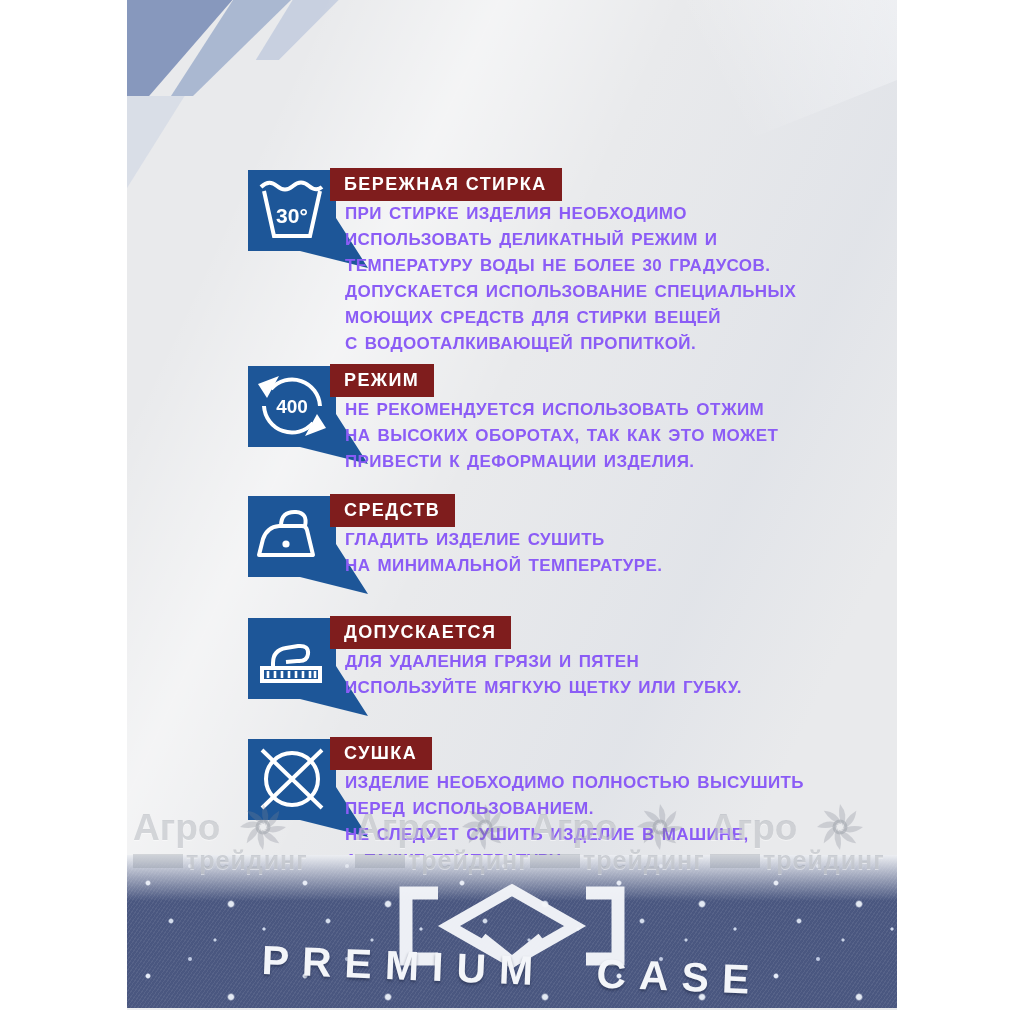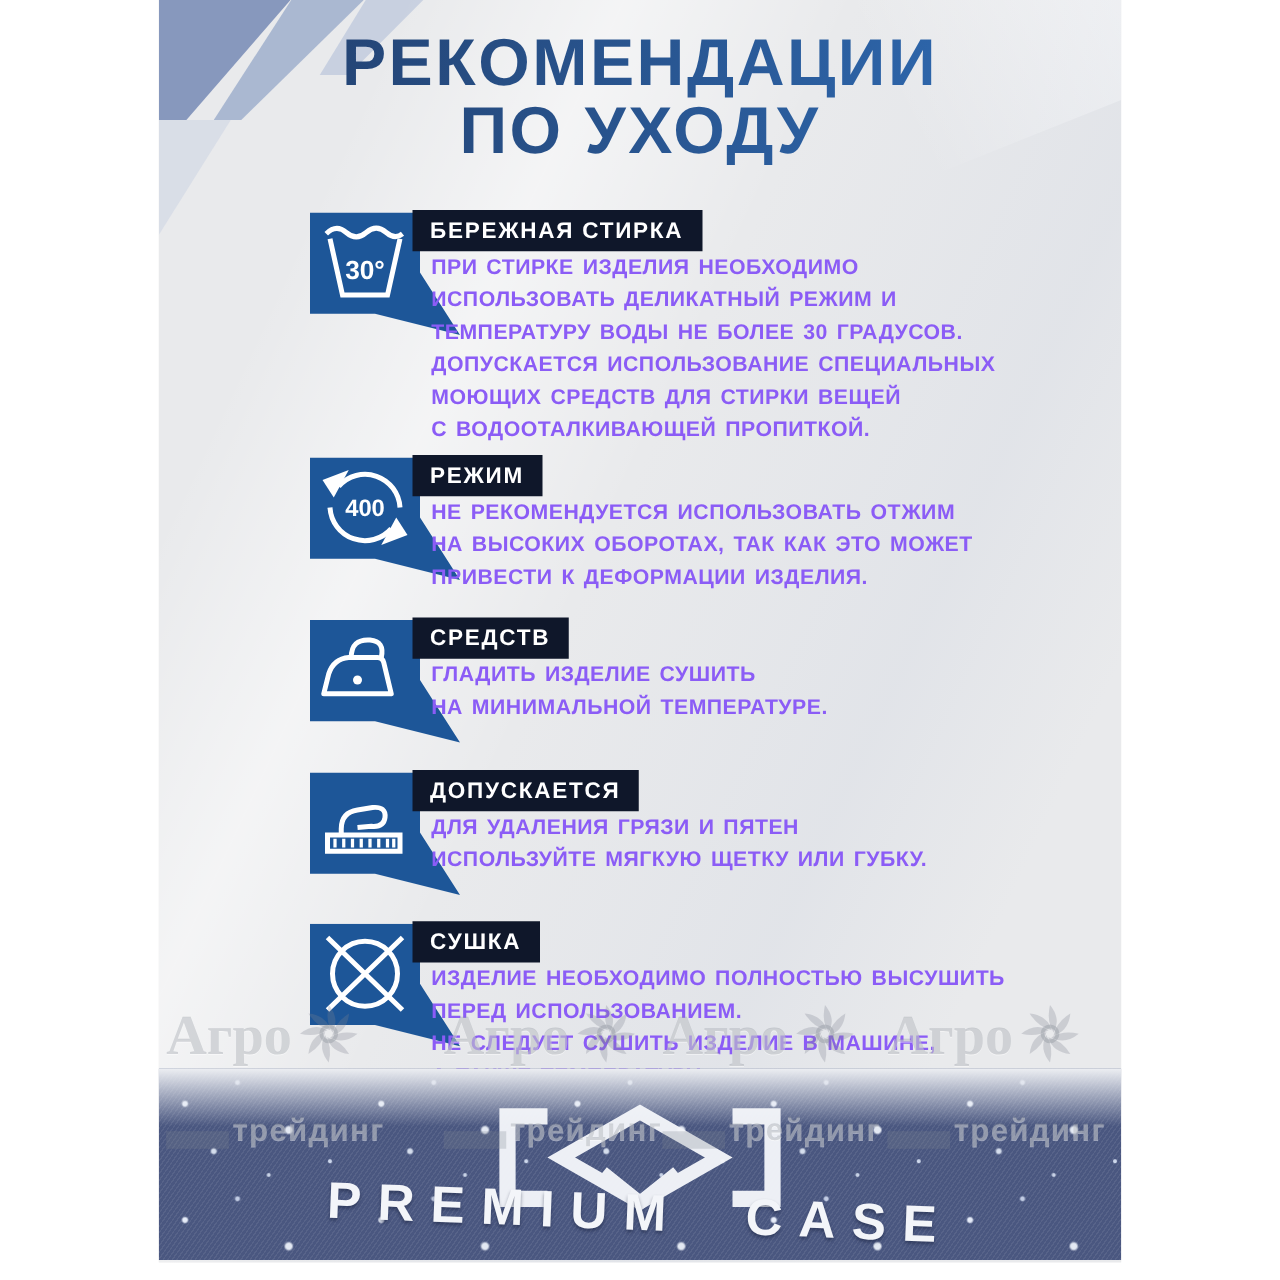--- a/index.html
+++ b/index.html
@@ -25,31 +25,31 @@
 
   
   .title{position:absolute;left:0;top:24px;width:100%;text-align:center;line-height:54px;
     font-weight:bold;font-size:53px;letter-spacing:2px;color:#27508f;}
   .title span{display:block;background:linear-gradient(102deg,#223e6b 5%,#2f6cb5 95%);
     -webkit-background-clip:text;background-clip:text;-webkit-text-fill-color:transparent;}
 
   
   .section{position:absolute;left:0;width:770px;}
   .icon-badge{position:absolute;left:121px;top:2px;width:126px;height:104px;}
-  .sec-banner{position:absolute;left:203px;top:0;display:inline-block;background:#0f172a;color:#ffffff;
+  .sec-banner{position:absolute;left:203px;top:0;display:inline-block;background:#7f1d1d;color:#ffffff;
     font-weight:bold;font-size:18px;letter-spacing:1.4px;padding:6px 15px 6px 14px;white-space:nowrap;}
   .sec-body{position:absolute;left:218px;top:33px;width:560px;color:#8b5cf6;font-weight:bold;
     font-size:17px;line-height:26px;letter-spacing:.4px;word-spacing:2px;white-space:pre-line;}
 
   
   .wm{position:absolute;width:200px;height:80px;color:rgba(125,131,143,.30);z-index:5;
     text-shadow:0 1px 0 rgba(255,255,255,.45);}
-  .wm-agro{font-size:45px;font-weight:bold;font-family:Liberation Serif, serif;line-height:44px;}
+  .wm-agro{font-size:37px;font-weight:bold;font-family:Liberation Sans, sans-serif;line-height:44px;}
   .wm-fan{position:absolute;left:103px;top:-6px;}
-  .wm-row2{position:absolute;left:0;top:40px;display:flex;align-items:flex-end;margin-top:44px;}
+  .wm-row2{position:absolute;left:0;top:40px;display:flex;align-items:center;}
   .wm-block{display:inline-block;width:50px;height:14px;background:rgba(125,131,143,.26);margin-right:3px;}
   .wm-trade{font-size:25px;font-weight:bold;letter-spacing:1px;}
 
   
   .photo{position:absolute;left:0;top:855px;width:770px;height:153px;z-index:4;
     background:
       radial-gradient(ellipse 300px 120px at 88% 55%,rgba(205,218,245,.55),rgba(205,218,245,0) 70%),
       linear-gradient(115deg,rgba(255,255,255,0) 58%,rgba(210,222,245,.5) 66%,rgba(235,242,255,.65) 70%,rgba(160,176,214,.35) 76%,rgba(255,255,255,0) 84%),
       linear-gradient(176deg,#dde3ec 0%,#b8c2d6 16%,#8violet 0,#8d9ab8 38%,#5d6b92 58%,#39466f 78%,#232e55 92%,#151d3d 100%);
     background-color:#4a5780;}
@@ -75,24 +75,20 @@
 
 <div class="poster">
 
   <div class="deco deco-tl-1"></div>
   <div class="deco deco-tl-2"></div>
   <div class="deco deco-tl-3"></div>
   <div class="deco deco-tl-4"></div>
   <div class="deco deco-tr"></div>
   <div class="deco deco-sheen"></div>
 
-  <h1 class="title" style="margin:0;">
-    <span>РЕКОМЕНДАЦИИ</span>
-    <span>ПО УХОДУ</span>
-  </h1>
 
   <div class="section" style="top:168px;">
     <svg class="icon-badge" viewBox="0 0 126 104">
       <path d="M0 0 H88 V48 L120 98 L52 81 H0 Z" fill="#1d5698"></path>
       <path d="M13,17 q8,-8 16,-1 q8,7 16,0 q8,-7 16,0 q7,6 13,1" fill="none" stroke="#fff" stroke-width="4"></path>
       <path d="M16,21 L26,66 L62,66 L72,21" fill="none" stroke="#fff" stroke-width="4"></path>
       <text x="44" y="53" text-anchor="middle" font-size="21" font-weight="bold" fill="#fff" font-family="Liberation Sans, sans-serif">30°</text>
     </svg>
     <div class="sec-banner">БЕРЕЖНАЯ СТИРКА</div>
     <div class="sec-body">ПРИ СТИРКЕ ИЗДЕЛИЯ НЕОБХОДИМО

